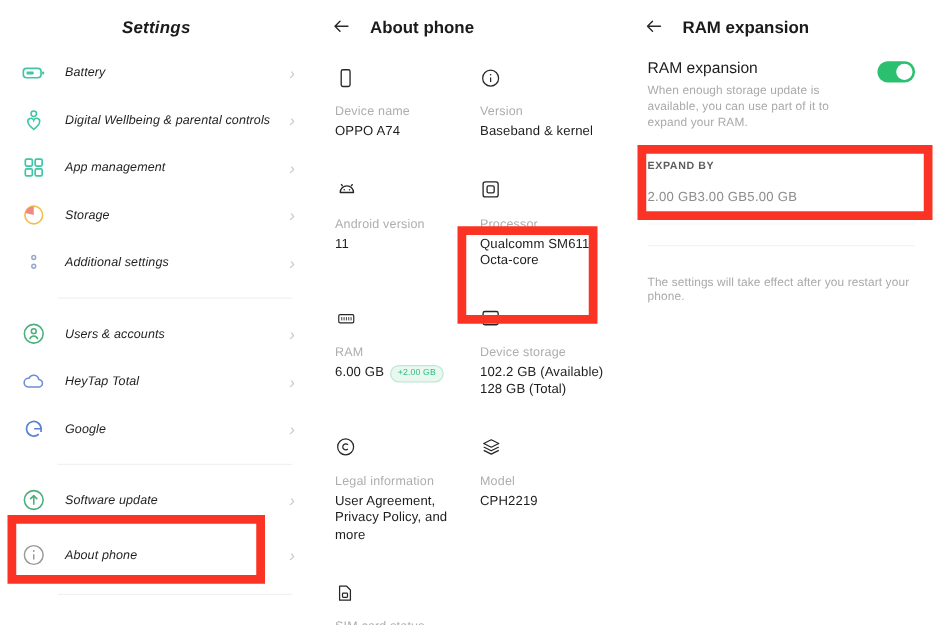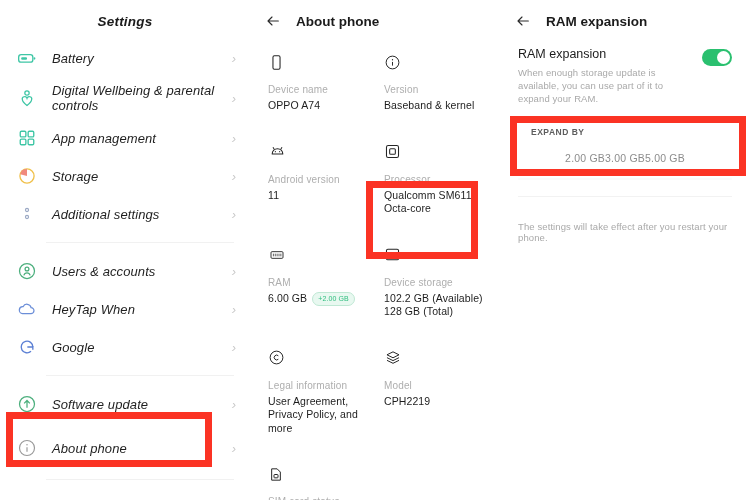--- a/index.html
+++ b/index.html
@@ -56,21 +56,21 @@
     padding: 6px 14px 6px 16px;
   }
   .row .ico {
     width: 22px; height: 22px;
     flex: 0 0 22px;
     margin-right: 14px;
     display: flex; align-items: center; justify-content: center;
   }
   .row .label {
     flex: 1 1 auto;
-    font-size: 13px;
+    font-size: 10px;
     color: #1f1f1f;
     line-height: 15px;
     letter-spacing: .1px;
   }
   .chev {
     flex: 0 0 auto;
     color: #c9c9c9;
     font-size: 13px;
     line-height: 1;
     font-weight: 300;
@@ -159,25 +159,24 @@
     background: #ffffff;
   }
 
   .expand-sec { padding: 0 18px; margin-top: 22px; }
   .expand-label {
     font-size: 8.5px;
     font-weight: bold;
     color: #5d5d5d;
     letter-spacing: .5px;
     margin-bottom: 15px;
-    padding-left: 13px;
   }
   .expand-opts {
     display: flex;
-    justify-content: center;
+    justify-content: flex-start;
     align-items: center;
   }
   .expand-opts span {
     font-size: 10.5px;
     color: #8c8c8c;
     letter-spacing: .2px;
   }
   .slider-line {
     margin: 14px 18px 0 18px;
     height: 2px;
@@ -291,21 +290,21 @@
         <span class="label">Users &amp; accounts</span>
         <span class="chev">›</span>
       </div>
 
       <div class="row">
         <span class="ico">
           <svg width="20" height="20" viewBox="0 0 24 24" fill="none" stroke="#6b8ed8" stroke-width="1.5">
             <path d="M6.6 17.5h10a3.6 3.6 0 0 0 .3-7.2 5.1 5.1 0 0 0-9.6-1.1 3.8 3.8 0 0 0-.7 8.3z"></path>
           </svg>
         </span>
-        <span class="label">HeyTap When</span>
+        <span class="label">HeyTap Total</span>
         <span class="chev">›</span>
       </div>
 
       <div class="row">
         <span class="ico">
           <svg width="20" height="20" viewBox="0 0 24 24" fill="none" stroke="#5b7fd4" stroke-width="1.6">
             <path d="M19 12a7 7 0 1 0-2.2 5.1"></path>
               <path d="M12.4 12H19v3.2"></path>
           </svg>
         </span>

